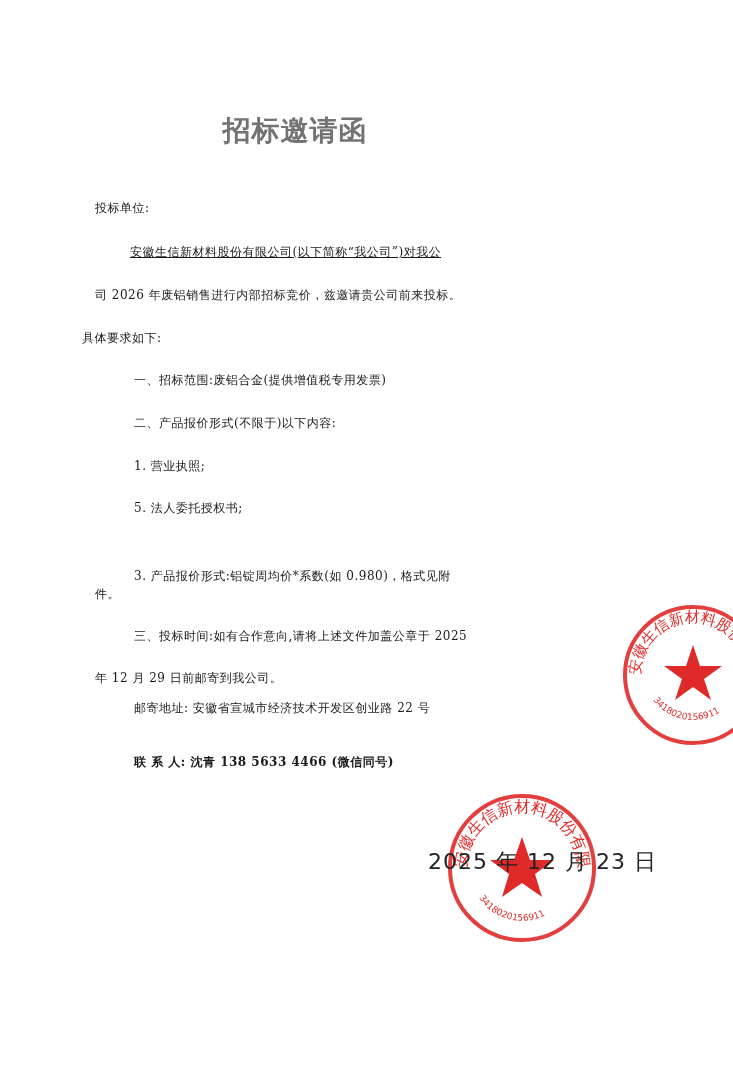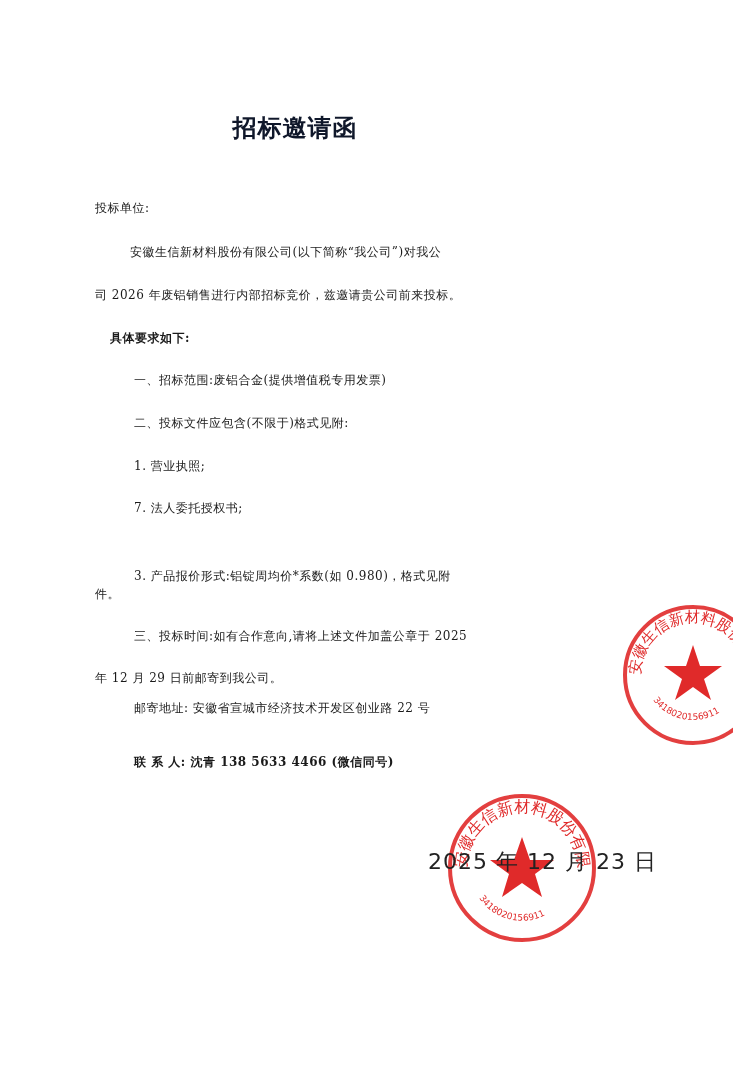--- a/index.html
+++ b/index.html
@@ -1,40 +1,40 @@
 <!DOCTYPE html>
 <html><head>
 <meta charset="utf-8">
 <style>
   html, body { margin: 0; padding: 0; background: #ffffff; }
   body { width: 733px; height: 1077px; position: relative; overflow: hidden;
          font-family: "DejaVu Serif", "Liberation Serif", serif; color: #1a1a1a; }
   .title { position: absolute; top: 112px; left: 0; width: 590px; text-align: center;
            font-family: "DejaVu Sans", "Liberation Sans", sans-serif; font-weight: bold;
-           font-size: 24px; letter-spacing: 1px; color: #0f172a; }
+           font-size: 28px; letter-spacing: 1px; color: #737373; }
   .line { position: absolute; font-size: 12px; white-space: nowrap; letter-spacing: 0.5px; }
   .seal { position: absolute; }
   .date { position: absolute; top: 847px; left: 428px; font-size: 22px; color: #222;
           font-family: "DejaVu Sans", sans-serif; letter-spacing: 1px; }
 </style>
 </head>
 <body>
 
 <div>
   <div class="title">招标邀请函</div>
 
   <div class="line" style="top:200px;left:95px;">投标单位:</div>
-  <div class="line" style="top:244px;left:130px;">安徽生信新材料股份有限公司(以下简称“我公司”)对我公</div>
+  <div class="line" style="top:244px;left:130px;text-decoration:underline;">安徽生信新材料股份有限公司(以下简称“我公司”)对我公</div>
   <div class="line" style="top:287px;left:95px;text-align:right;">司 2026 年废铝销售进行内部招标竞价，兹邀请贵公司前来投标。</div>
-  <div class="line" style="top:330px;left:110px;font-weight:bold;">具体要求如下:</div>
+  <div class="line" style="top:330px;left:82px;">具体要求如下:</div>
 
   <div class="line" style="top:372px;left:134px;">一、招标范围:废铝合金(提供增值税专用发票)</div>
-  <div class="line" style="top:415px;left:134px;">二、投标文件应包含(不限于)格式见附:</div>
+  <div class="line" style="top:415px;left:134px;">二、产品报价形式(不限于)以下内容:</div>
   <div class="line" style="top:458px;left:134px;">1.  营业执照;</div>
-  <div class="line" style="top:500px;left:134px;">7.  法人委托授权书;</div>
+  <div class="line" style="top:500px;left:134px;">5.  法人委托授权书;</div>
   <div class="line" style="top:543px;left:134px;margin-top:25px;">3.  产品报价形式:铝锭周均价*系数(如 0.980)，格式见附</div>
   <div class="line" style="top:586px;left:95px;">件。</div>
 
   <div class="line" style="top:628px;left:134px;">三、投标时间:如有合作意向,请将上述文件加盖公章于 2025</div>
   <div class="line" style="top:670px;left:95px;">年 12 月 29 日前邮寄到我公司。</div>
   <div class="line" style="top:700px;left:134px;">邮寄地址: 安徽省宣城市经济技术开发区创业路 22 号</div>
   <div class="line" style="top:754px;left:134px;font-weight:bold;">联 系 人: 沈青 138 5633 4466 (微信同号)</div>
 
   <svg class="seal" style="left:618px;top:600px;" width="150" height="150" viewBox="0 0 150 150">
     <defs>

